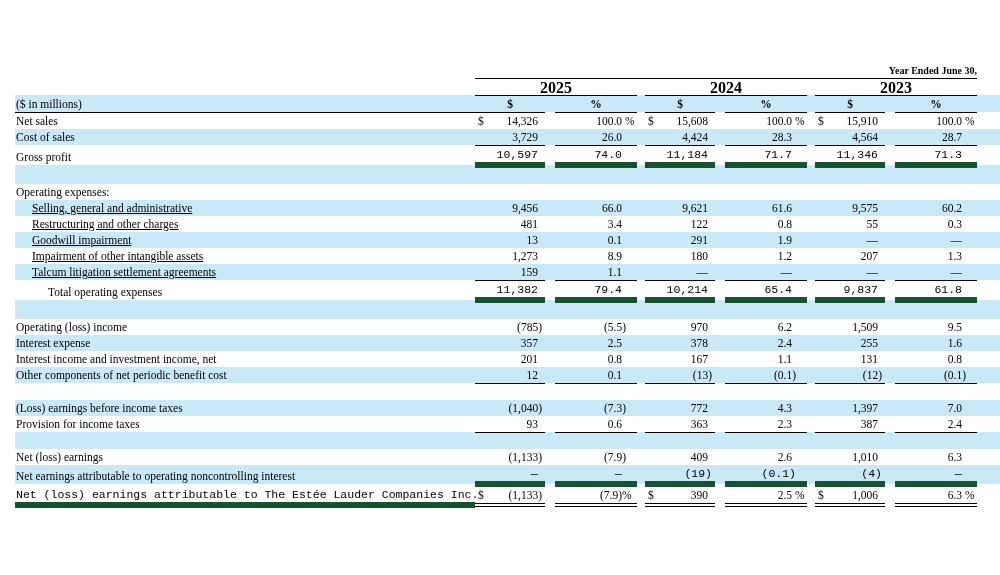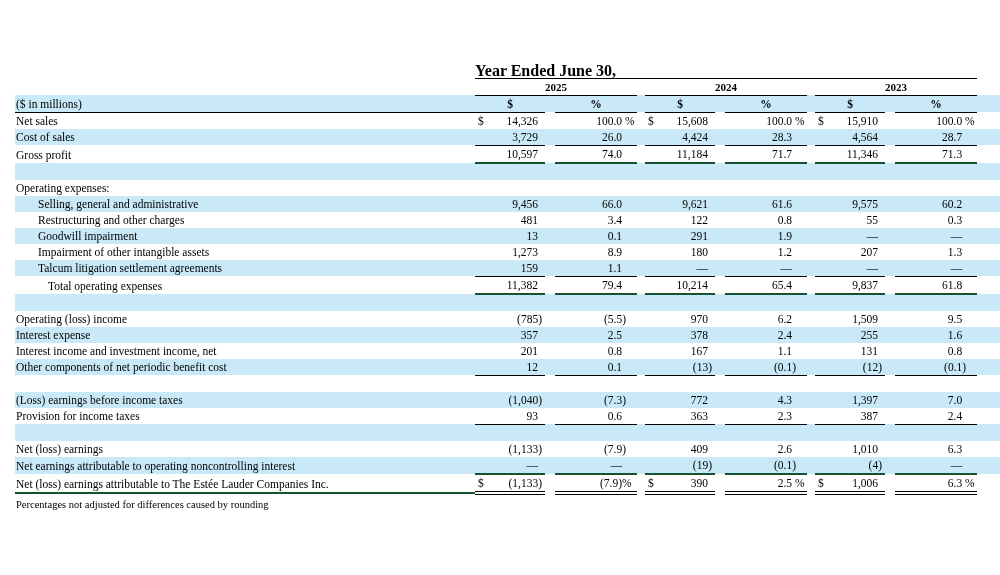--- a/index.html
+++ b/index.html
@@ -26,28 +26,28 @@
     height: 16px;
     font-size: 11.5px;
     line-height: 15px;
     vertical-align: bottom;
     white-space: nowrap;
     overflow: visible;
   }
   tr.shade td { background: var(--stripe, #c9e9f8); }
   
   .b1 { border-bottom: 1px solid #000; }
-  .b2 { border-bottom: 2px solid #14532d; }
+  .b2 { border-bottom: 6px solid #14532d; font-family: Liberation Mono, monospace; }
   .b4 { border-bottom: 4px double #000; }
   
-  td.spanhdr { text-align: left; font-weight: bold; font-size: 16px; height: 15px; }
-  td.yr      { text-align: center; font-weight: bold; font-size: 11px;  height: 16px; }
+  td.spanhdr { text-align: right; font-weight: bold; font-size: 10px; height: 15px; }
+  td.yr      { text-align: center; font-weight: bold; font-size: 16px;  height: 16px; }
   
   td.lbl { padding-left: 1px; }
-  td.lbl.i1 { padding-left: 23px; }
+  td.lbl.i1 { padding-left: 17px; text-decoration: underline; }
   td.lbl.i2 { padding-left: 33px; }
   
   td.money { position: relative; text-align: right; padding-right: 7px; }
   td.money .cpre { position: absolute; left: 3px; bottom: 0; }
   
   td.pct { text-align: right; }
   td.pct .psuf { display: inline-block; width: 15px; text-align: left; white-space: pre; }
   .paren { display: inline-block; margin-right: -4px; }
   
   td.sym { text-align: center; font-weight: bold; padding: 0; }
@@ -400,14 +400,13 @@
           <td></td>
           <td class="pct b4"><span>2.5</span><span class="psuf"> %</span></td>
           <td></td>
           <td class="money b4"><span class="cpre">$</span><span>1,006</span></td>
           <td></td>
           <td class="pct b4"><span>6.3</span><span class="psuf"> %</span></td>
           <td></td>
         </tr>
       </tbody>
   </table>
-  <div class="footnote">Percentages not adjusted for differences caused by rounding</div>
 </div>
 
 </body></html>

